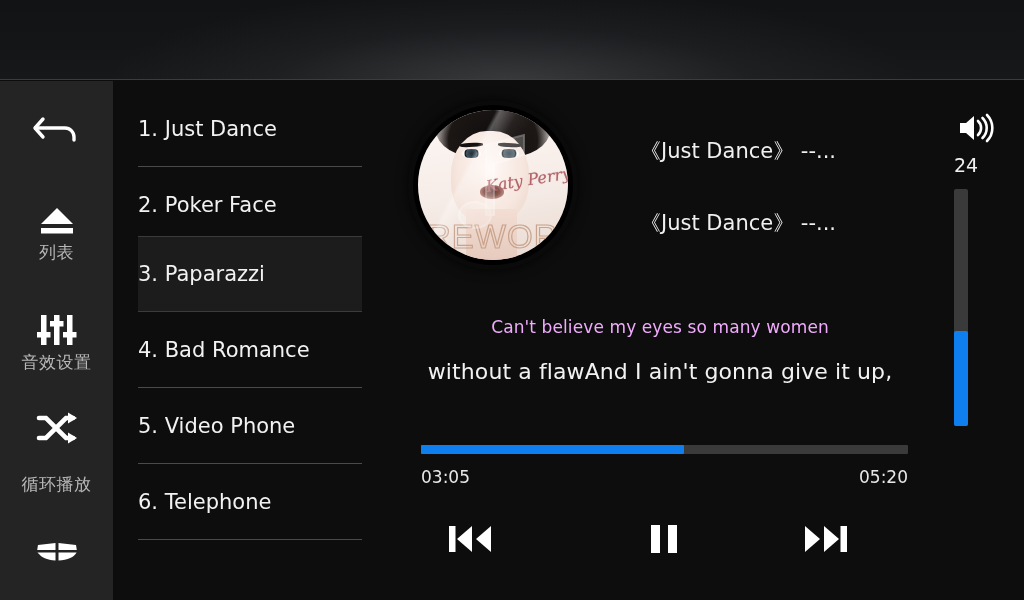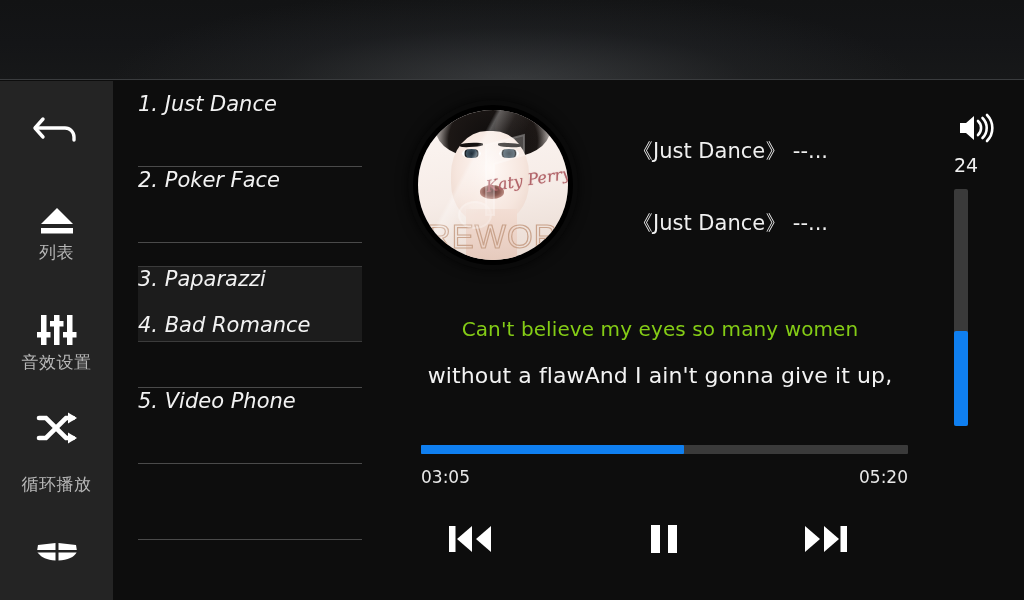--- a/index.html
+++ b/index.html
@@ -40,34 +40,34 @@
   #si-back { height:96px; }
   #si-list { height:110px; }
   #si-eq   { height:110px; }
   #si-loop { height:110px;gap:24px; }
   #si-home { height:90px; }
 
   
   .playlist { position:absolute; left:113px; top:81px; width:267px; height:519px; }
   .track {
     position:absolute; left:25px; width:224px; height:76px;
-    display:flex; cursor:pointer;
-    border-top:1px solid transparent; border-bottom:1px solid transparent;font-style:italic;
+    display:flex; align-items:center; cursor:pointer;
+    border-top:1px solid transparent; border-bottom:1px solid transparent;
   }
   .track .tlabel {
     font-size:21px; color:#f2f2f2; white-space:nowrap;
     font-family:"DejaVu Sans","Liberation Sans",sans-serif;
   }
   .track .sep {
     position:absolute; left:0; bottom:-1px; width:224px; height:1px;
     background:#4a4a4a;
   }
   .track.selected {
     background:#1c1c1c;
-    border-top:1px solid #3b3b3b; border-bottom:1px solid #3b3b3b;margin-top:30px;
+    border-top:1px solid #3b3b3b; border-bottom:1px solid #3b3b3b;
   }
   .track.selected .sep { background:transparent; }
 
   
   .player { position:absolute; left:380px; top:81px; width:560px; height:519px; }
 
   .art-wrap {
     position:absolute; left:33px; top:24px; width:160px; height:160px;
     border-radius:50%; background:#000;
     box-shadow:0 0 0 5px #0a0a0a, 0 0 14px 3px rgba(0,0,0,0.95);
@@ -118,30 +118,30 @@
   }
   .art-note {
     position:absolute; left:50%; top:50%; transform:translate(-50%,-50%);
     opacity:0.42;
   }
   .art-gloss {
     position:absolute; inset:0;
     background:linear-gradient(118deg, rgba(255,255,255,0.0) 34%, rgba(255,255,255,0.30) 36%, rgba(255,255,255,0.05) 44%, rgba(255,255,255,0) 52%);
   }
 
-  .meta { position:absolute; left:252px; top:56px; width:300px; }
+  .meta { position:absolute; left:260px; top:56px; width:300px; }
   .meta-line {
     font-size:21px; color:#f0f0f0; white-space:nowrap;
     font-family:"DejaVu Sans","Liberation Sans",sans-serif;
   }
   .meta-line.second { margin-top:44px; }
 
   .lyrics { position:absolute; left:0; top:236px; width:560px; text-align:center; }
   .lyr-active {
-    font-size:20px; color:#84cc16; letter-spacing:0.1px;
+    font-size:17px; color:#f0abfc; letter-spacing:0.1px;
     font-family:"DejaVu Sans","Liberation Sans",sans-serif;
   }
   .lyr-next {
     font-size:22px; color:#f2f2f2; margin-top:22px; letter-spacing:0.1px;
     font-family:"DejaVu Sans","Liberation Sans",sans-serif;
   }
 
   .progress-area { position:absolute; left:41px; top:364px; width:487px; }
   .pbar { position:relative; width:487px; height:9px; background:#3a3a3a; border-radius:1px; cursor:pointer; }
   .pfill { position:absolute; left:0; top:0; height:9px; background:#0f7ff0; border-radius:1px; }
@@ -267,20 +267,21 @@
       <span class="tlabel">4. Bad Romance</span>
       <i class="sep"></i>
     </div>
 
     <div class="track" style="top:307px">
       <span class="tlabel">5. Video Phone</span>
       <i class="sep"></i>
     </div>
 
     <div class="track" style="top:383px">
+      <span class="tlabel">6. Telephone</span>
       <i class="sep"></i>
     </div>
 
   </div>
 
   <div class="player">
 
     <div class="art-wrap">
       <div class="art-inner">
         <div class="art-photo">

